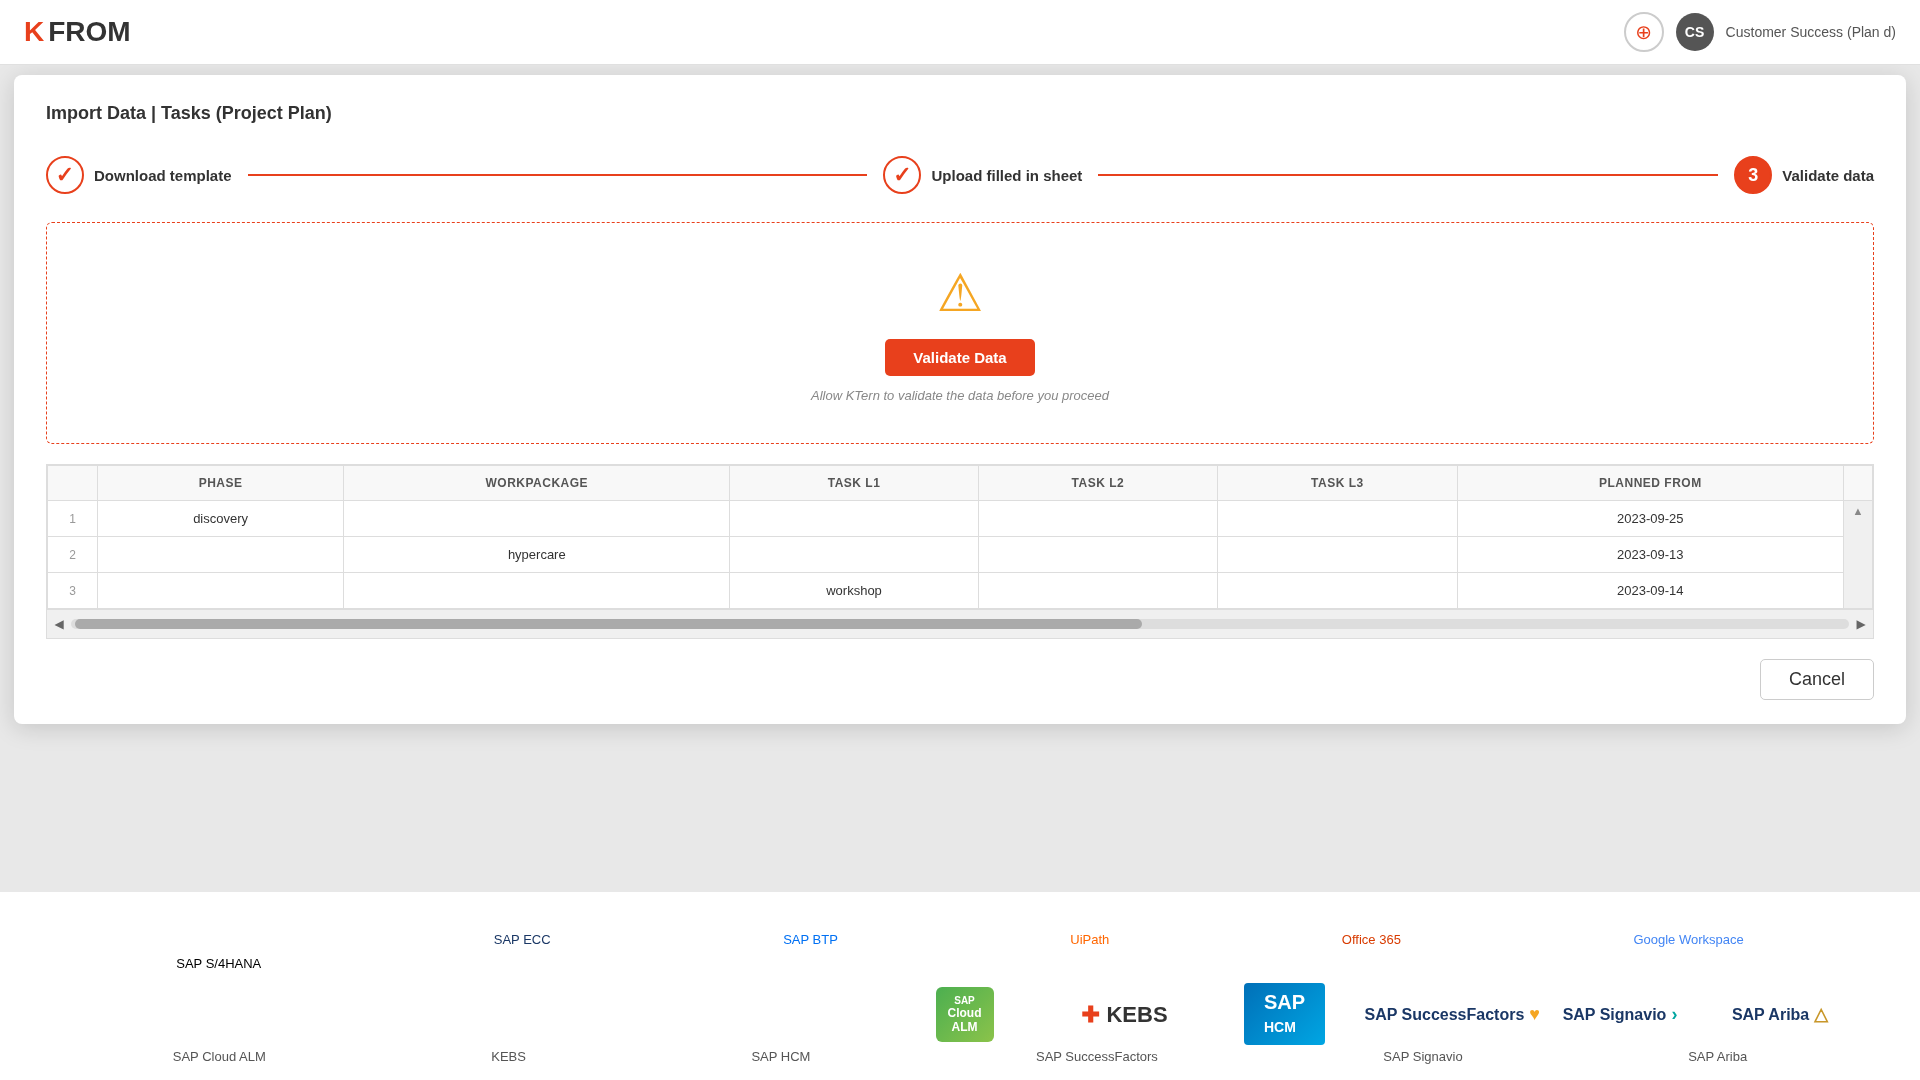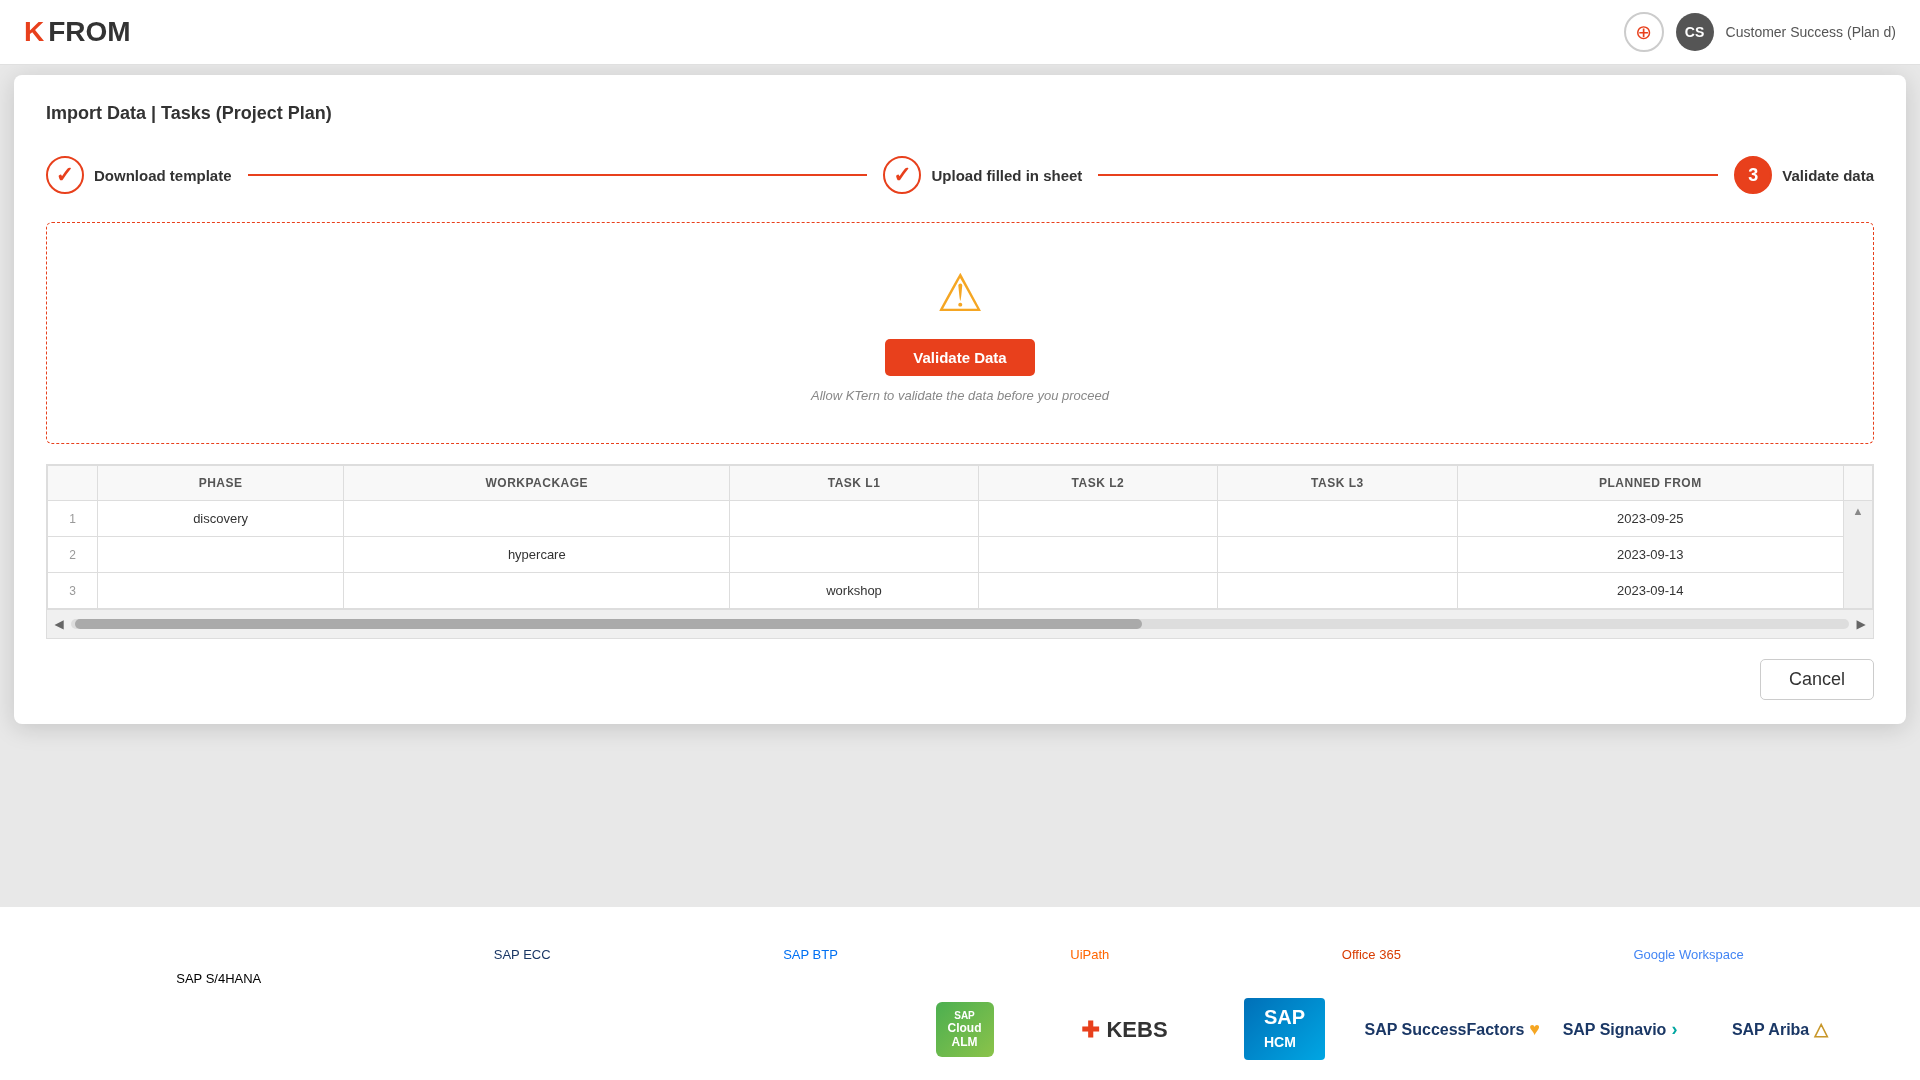--- a/index.html
+++ b/index.html
@@ -388,20 +388,28 @@
         </div>
       </div>
       <div class="logo-item">
         <div class="sap-ariba-logo">
           <span style="color:#1a3765;font-size:16px;font-weight:700;">SAP Ariba</span>
           <span style="color:#c8972a; font-size:18px;">△</span>
         </div>
       </div>
     </div>
 
+    <div class="logo-row">
+      <span class="logo-label">SAP Cloud ALM</span>
+      <span class="logo-label">KEBS</span>
+      <span class="logo-label">SAP HCM</span>
+      <span class="logo-label">SAP SuccessFactors</span>
+      <span class="logo-label">SAP Signavio</span>
+      <span class="logo-label">SAP Ariba</span>
+    </div>
   </div>
 </div>
 
 <div class="modal-container">
 
   <div class="modal-title">Import Data | Tasks (Project Plan)</div>
 
   <div class="stepper">
 
     <div class="step">

